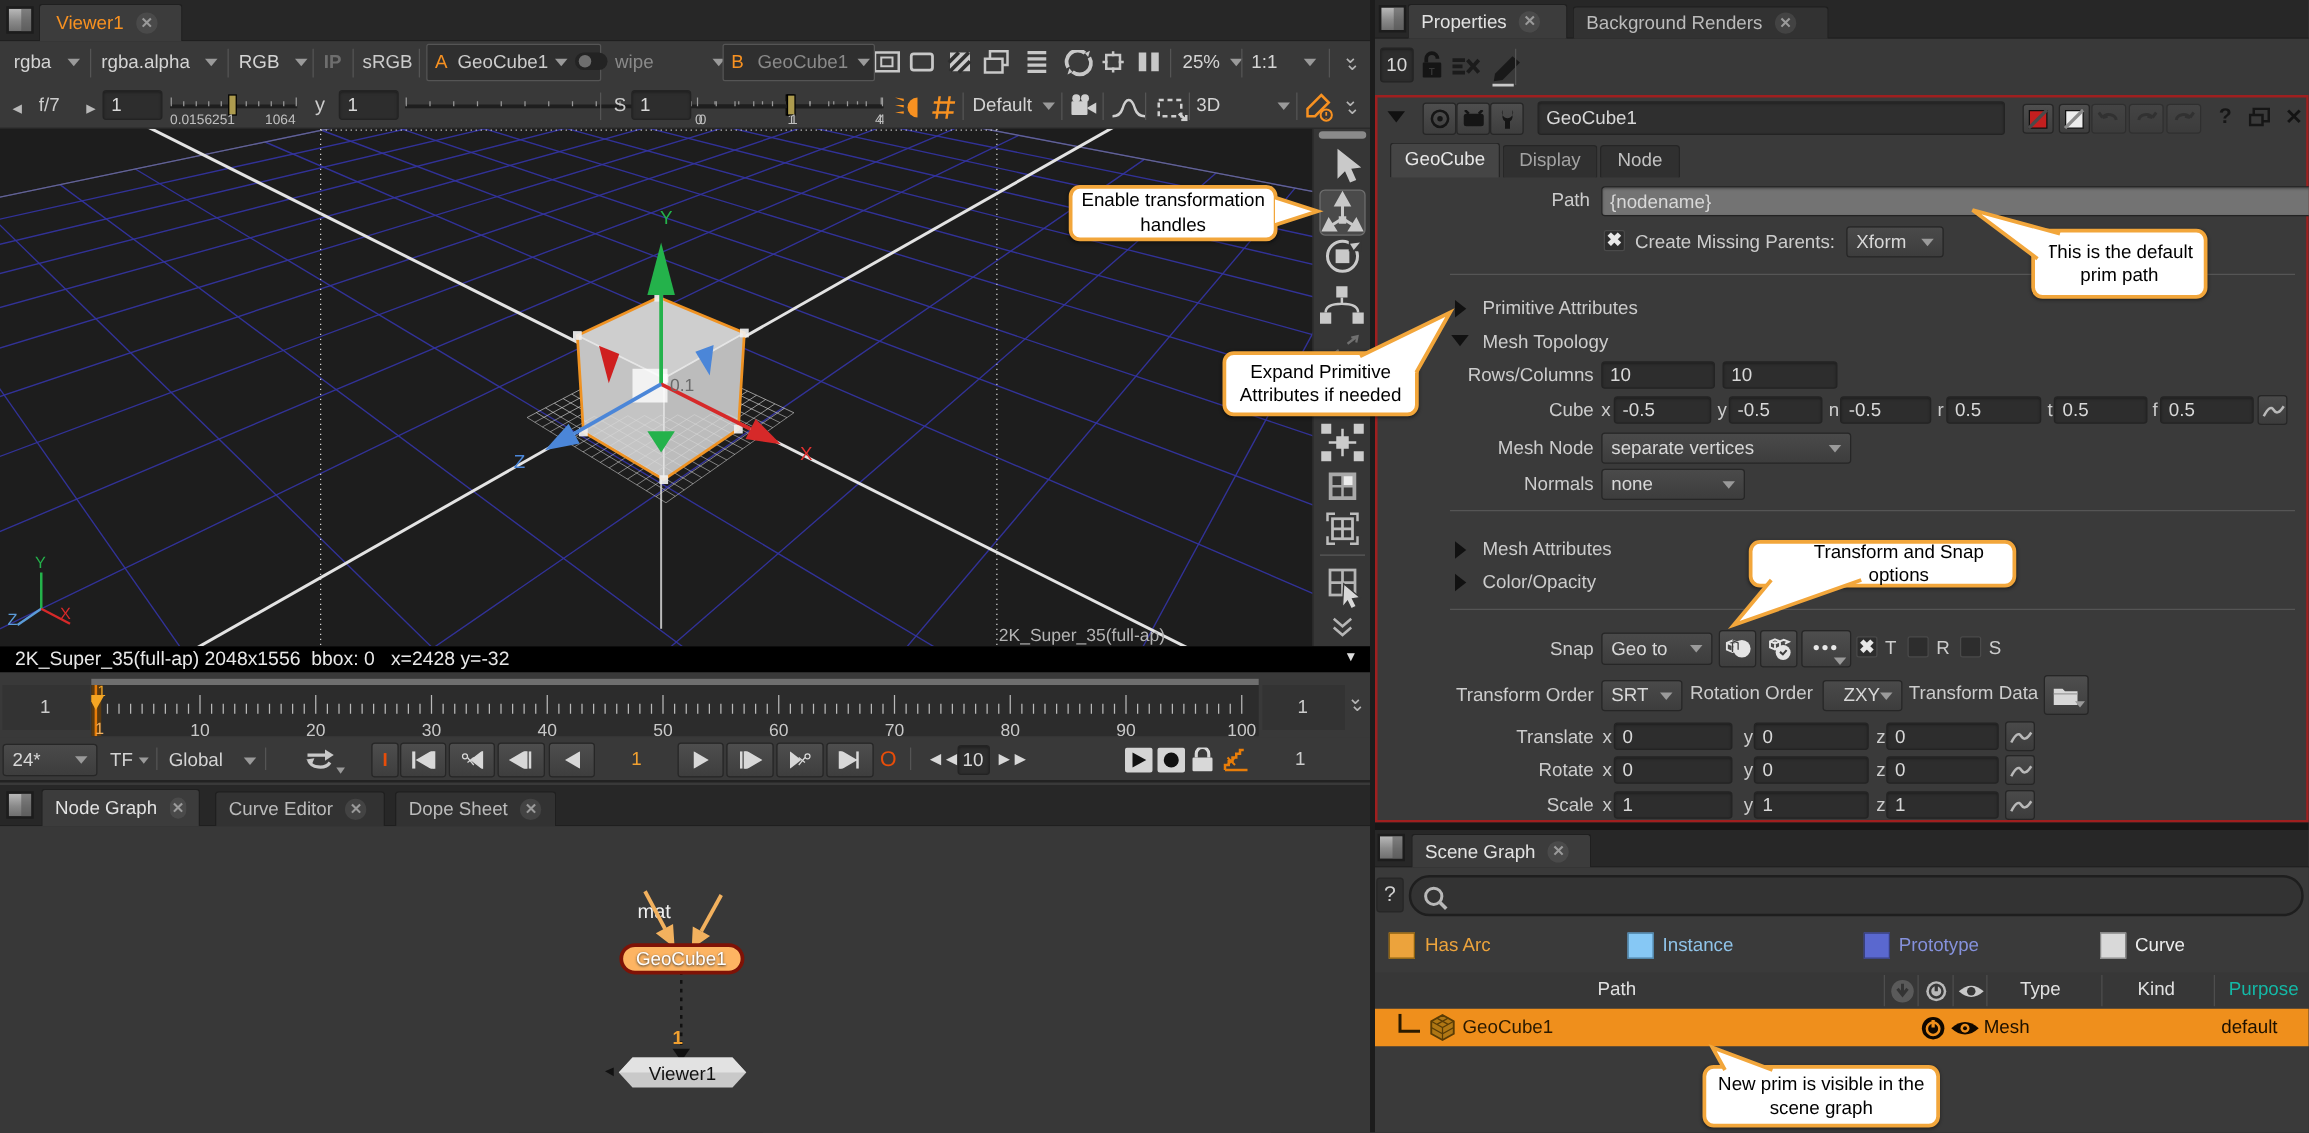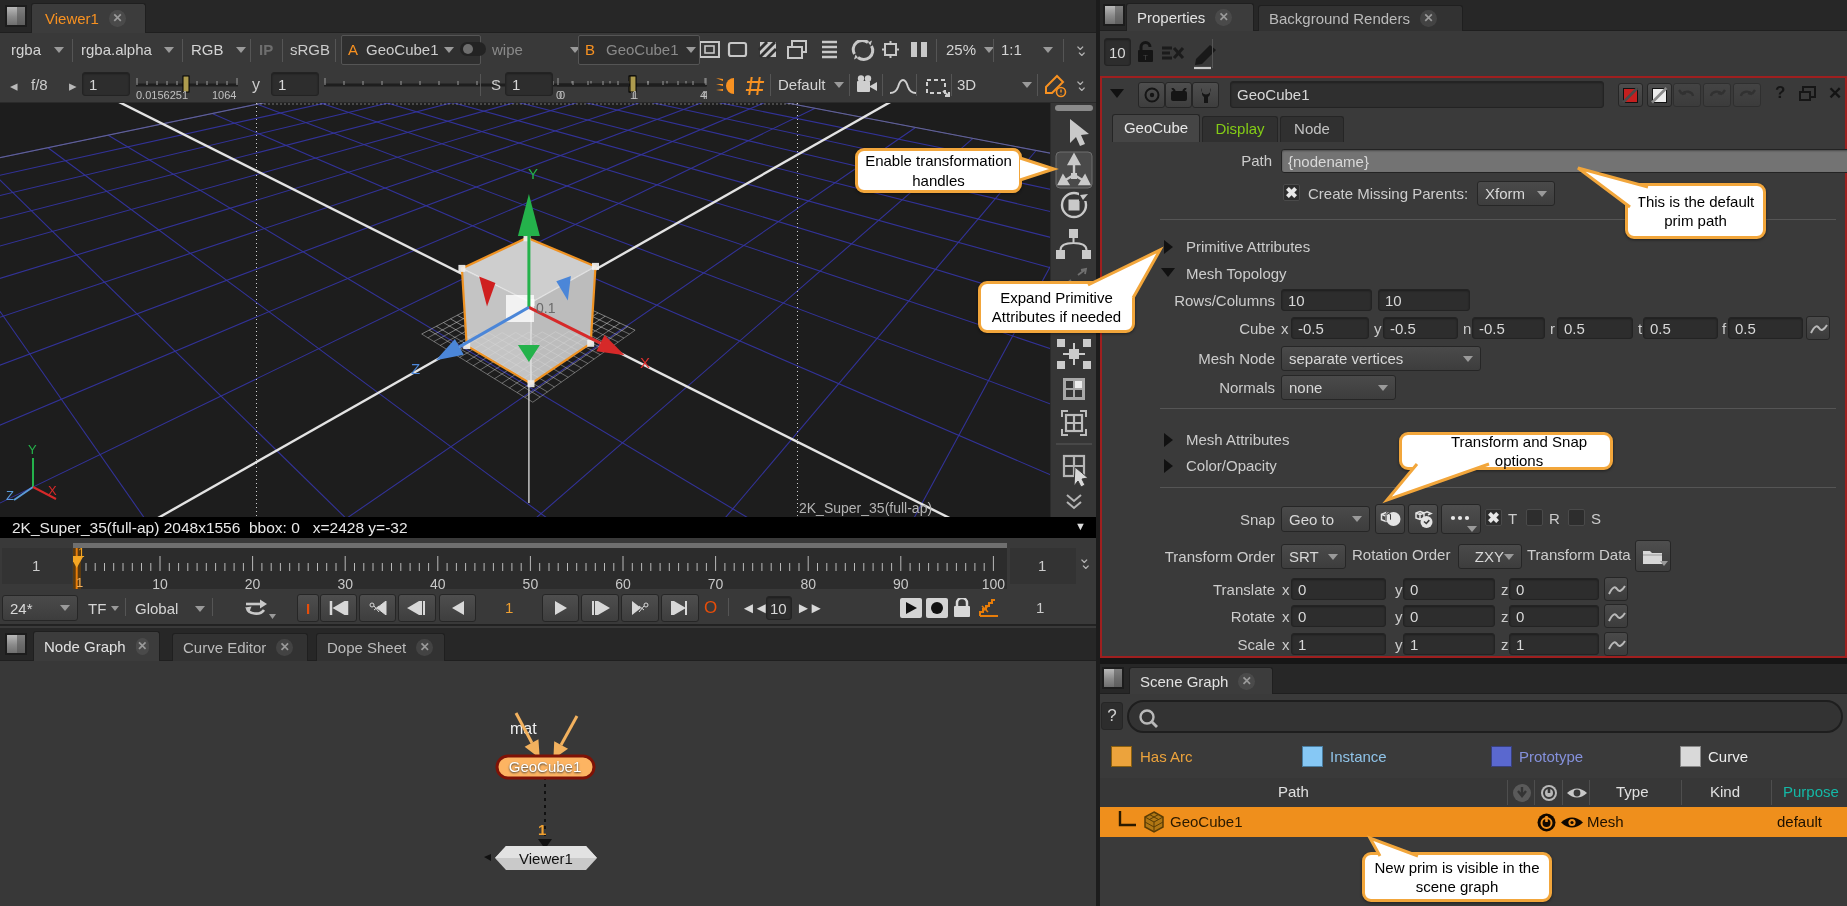--- a/index.html
+++ b/index.html
@@ -94,21 +94,21 @@
   <div class="vsep" style="left:936px;"></div>
   <div class="dd" style="left:946px;top:8px;">25%&nbsp;&nbsp;<span class="caret"></span></div>
   <div class="vsep" style="left:993px;"></div>
   <div class="dd" style="left:1001px;top:8px;">1:1&nbsp;&nbsp;&nbsp;&nbsp;&nbsp;<span class="caret"></span></div>
   <div class="vsep" style="left:1063px;"></div>
   <div class="lbl" style="left:1074px;top:3px;color:#b5b5b5;font-size:15px;">⌄<span style="position:relative;left:-11px;top:6px;">⌄</span></div>
 </div>
 
 <div class="abs" style="left:0;top:68px;width:1096px;height:35px;background:#393939;border-bottom:1px solid #2a2a2a;">
   <div class="lbl" style="left:10px;top:9px;color:#b9b9b9;">◂</div>
-  <div class="lbl" style="left:31px;top:8px;">f/8</div>
+  <div class="lbl" style="left:31px;top:8px;">f/7</div>
   <div class="lbl" style="left:69px;top:9px;color:#b9b9b9;">▸</div>
   <div class="field" style="left:82px;top:4px;width:48px;height:24px;">1</div>
   <svg class="abs" style="left:136px;top:6px;" width="102" height="26">
     <line x1="0" y1="11" x2="102" y2="11" stroke="#1e1e1e" stroke-width="3"></line>
     <g stroke="#9a9a9a" stroke-width="1">
           <path d="M1 4 v7 M11 7 v4 M21 7 v4 M31 7 v4 M41 7 v4 M51 4 v7 M61 7 v4 M71 7 v4 M81 7 v4 M91 7 v4 M101 4 v7"></path>
         </g>
     <rect x="47" y="2" width="6" height="16" fill="#ad9b4e" stroke="#000" stroke-width="1"></rect>
     <text x="0" y="25" fill="#c0c0c0" font-size="11" font-family="Liberation Sans">0.0156251</text>
     <text x="76" y="25" fill="#c0c0c0" font-size="11" font-family="Liberation Sans">1064</text>
@@ -637,21 +637,21 @@
         </div>
     <div class="lbl" style="left:673px;top:5px;color:#161616;font-weight:bold;font-size:17px;">?</div>
     <svg class="abs" style="left:697px;top:8px;" width="18" height="16">
           <rect x="4" y="1" width="12" height="10" fill="none" stroke="#161616" stroke-width="2"></rect>
           <rect x="1" y="6" width="10" height="8" fill="#3a3a3a" stroke="#161616" stroke-width="2"></rect>
         </svg>
     <div class="lbl" style="left:726px;top:5px;color:#141414;font-size:17px;font-weight:bold;">✕</div>
 
     <div class="abs" style="left:0;top:36px;width:743px;height:28px;">
       <div class="abs" style="left:10px;top:0;width:88px;height:28px;background:#454545;border:1px solid #252525;border-bottom:none;border-radius:3px 3px 0 0;text-align:center;line-height:26px;color:#e8e8e8;">GeoCube</div>
-      <div class="abs" style="left:100px;top:2px;width:76px;height:26px;background:#303030;border:1px solid #252525;border-bottom:none;border-radius:3px 3px 0 0;text-align:center;line-height:24px;color:#84cc16;">Display</div>
+      <div class="abs" style="left:100px;top:2px;width:76px;height:26px;background:#303030;border:1px solid #252525;border-bottom:none;border-radius:3px 3px 0 0;text-align:center;line-height:24px;color:#a3a3a3;">Display</div>
       <div class="abs" style="left:178px;top:2px;width:64px;height:26px;background:#303030;border:1px solid #252525;border-bottom:none;border-radius:3px 3px 0 0;text-align:center;line-height:24px;color:#c2c2c2;">Node</div>
     </div>
 
     <div class="lbl r" style="left:58px;top:74px;width:112px;">Path</div>
     <div class="field" style="left:179px;top:71px;width:608px;height:24px;background:#737373;">{nodename}</div>
     <div class="cb" style="left:181px;top:106px;">✖</div>
     <div class="lbl" style="left:206px;top:107px;">Create Missing Parents:</div>
     <div class="combo" style="left:375px;top:103px;width:78px;height:25px;">Xform&nbsp;<span class="caret"></span></div>
     <div class="sect" style="left:58px;top:141px;width:676px;"></div>
     <span class="tri-r abs" style="left:62px;top:162px;"></span>

